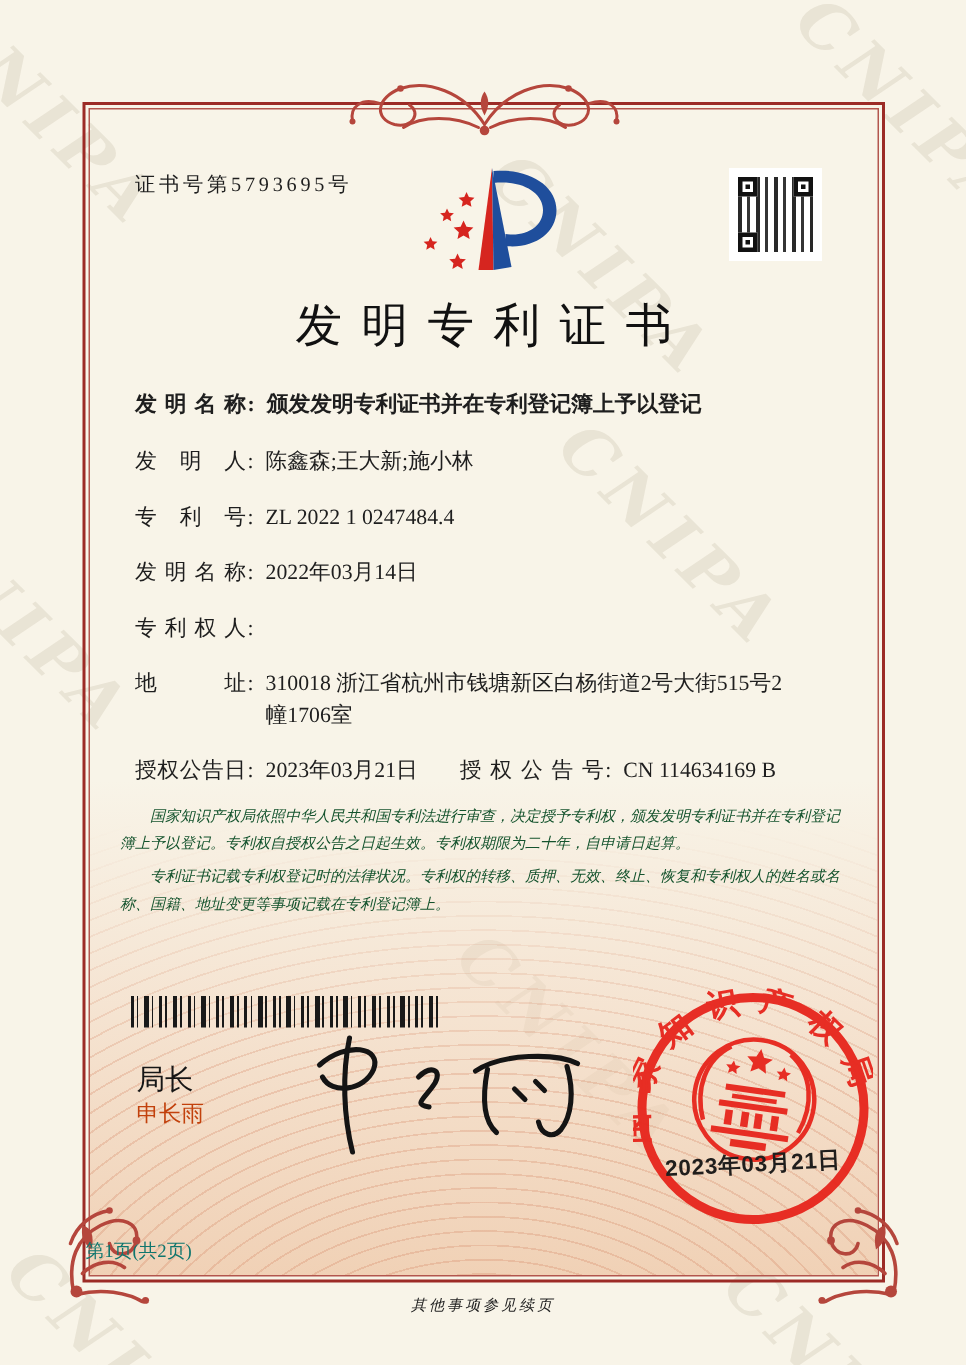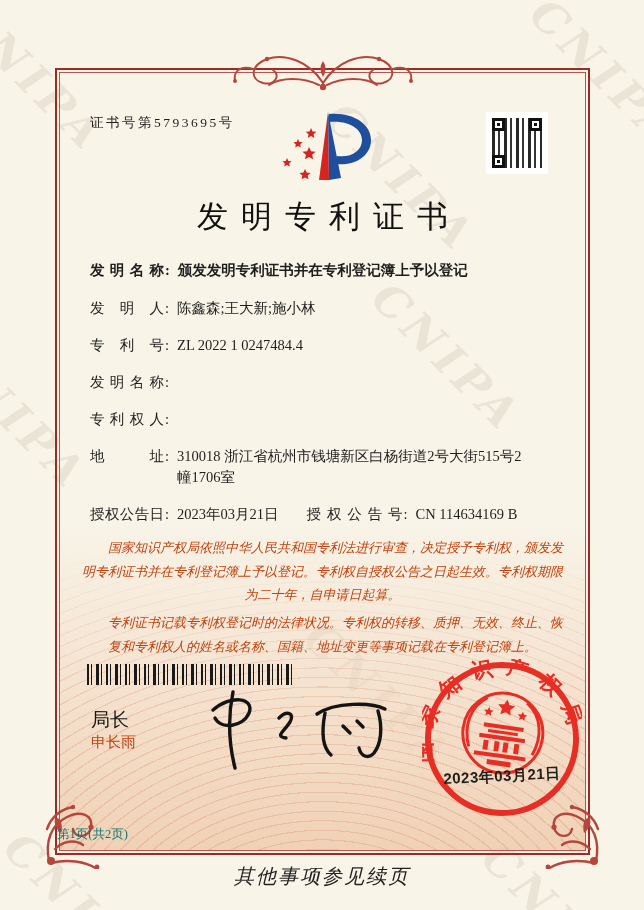--- a/index.html
+++ b/index.html
@@ -61,22 +61,22 @@
   .frow{margin-bottom:16px;display:flex;}
   .frow.first{margin-bottom:17px;font-weight:bold;}
   .flabel{display:inline-block;width:74px;text-align:justify;text-align-last:justify;flex:none;}
   .flabel.wide{width:96px;}
   .fcolon{flex:none;margin:0 8px 0 1px;}
   .fvalue{flex:1;}
   .pair2{margin-left:28px;display:flex;}
   
   .paras{position:absolute;left:23px;right:23px;top:466px;z-index:4;}
   .paras p{
-    margin:0 0 4px 0;font-size:13px;line-height:1.82;text-indent:2em;
-    font-style:italic;color:#c2410c;text-align:center;
+    margin:0 0 4px 0;font-size:10px;line-height:1.82;text-indent:2em;
+    font-style:italic;color:#14532d;
   }
   
   .barcode{
     position:absolute;left:30px;top:594px;width:206px;height:21px;z-index:4;
     background:repeating-linear-gradient(90deg,
       #191919 0 2px,transparent 2px 4px,#191919 4px 5px,transparent 5px 9px,
       #191919 9px 12px,transparent 12px 14px,#191919 14px 15px,transparent 15px 19px);
   }
   .sig-title{position:absolute;left:34px;top:637px;font-size:19px;z-index:4;
     font-family:"Liberation Sans",sans-serif;color:#161616;}
@@ -87,21 +87,21 @@
   .seal{position:absolute;left:365px;top:589px;width:160px;height:160px;z-index:5;opacity:.95;}
   .seal-date{
     position:absolute;left:50%;top:108px;transform:translateX(-50%) rotate(-3deg);
     font-size:15px;font-weight:700;color:#151515;white-space:nowrap;z-index:6;
     font-family:"Liberation Sans",sans-serif;letter-spacing:.5px;
   }
   
   .page-num{position:absolute;left:0;right:0;bottom:10px;text-align:left;font-size:12.5px;z-index:4;color:#0f766e;}
   .cont-note{
     position:absolute;left:0;right:0;top:863px;text-align:center;z-index:2;
-    font-size:20px;font-style:italic;color:#222;letter-spacing:2px;
+    font-size:10px;font-style:italic;color:#222;letter-spacing:2px;
   }
   svg{display:block;}
 </style>
 </head>
 <body>
 
 <div class="wm" style="left:-18px;top:-8px">CNIPA</div>
 <div class="wm" style="left:556px;top:-12px">CNIPA</div>
 <div class="wm" style="left:352px;top:92px">CNIPA</div>
 <div class="wm" style="left:398px;top:272px">CNIPA</div>
@@ -213,20 +213,21 @@
       <span class="fvalue">陈鑫森;王大新;施小林</span>
     </div>
     <div class="frow">
       <span class="flabel">专利号</span>
         <span class="fcolon">:</span>
       <span class="fvalue">ZL 2022 1 0247484.4</span>
     </div>
     <div class="frow">
       <span class="flabel">发明名称</span>
         <span class="fcolon">:</span>
+      <span class="fvalue">2022年03月14日</span>
     </div>
     <div class="frow">
       <span class="flabel">专利权人</span>
         <span class="fcolon">:</span>
     </div>
     <div class="frow" style="width:440px">
       <span class="flabel">地址</span>
         <span class="fcolon">:</span>
       <span class="fvalue">310018 浙江省杭州市钱塘新区白杨街道2号大街515号2幢1706室</span>
     </div>

